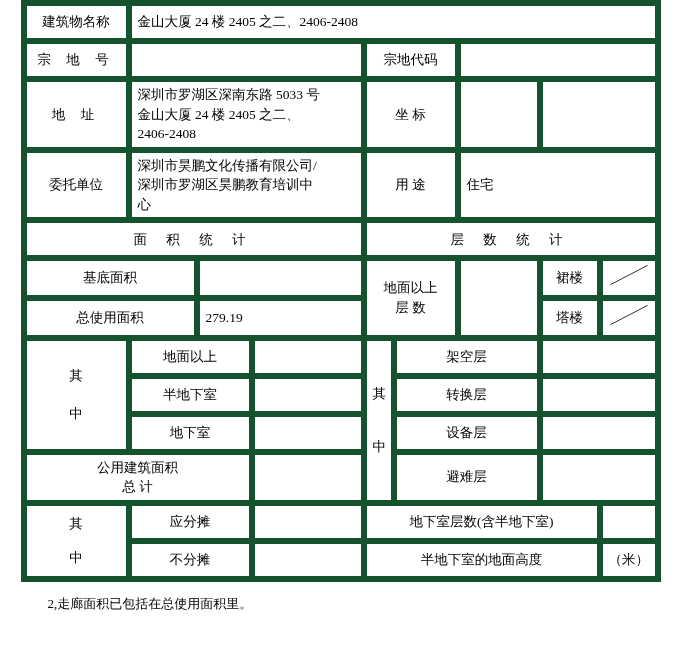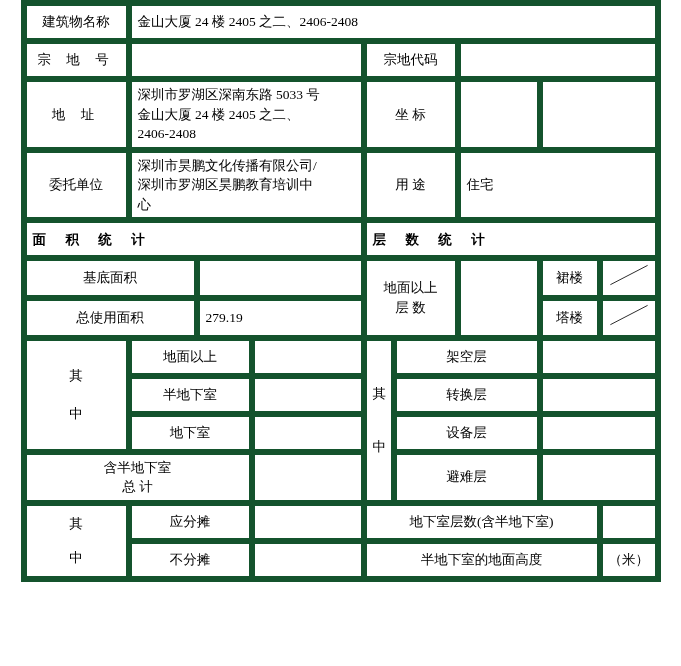--- a/index.html
+++ b/index.html
@@ -69,23 +69,23 @@
   }
   .vert {
     text-align: center;
     font-size: 13.5px;
     line-height: 1.5;
   }
   .vert span {
     display: block;
   }
   .sect-title {
+    text-align: center;
     letter-spacing: 8px;
     font-size: 14px;
-    font-weight: bold;
   }
   .slashcell {
     padding: 0;
     height: 32px;
   }
   .notes {
     width: 634px;
     margin: 10px auto 0 auto;
     font-size: 13px;
     line-height: 1.9;
@@ -216,21 +216,21 @@
 
     <tr>
       <td class="ctr" colspan="2">地下室</td>
       <td class="val"></td>
       <td class="ctr" colspan="2">设备层</td>
       <td class="val" colspan="2"></td>
     </tr>
 
     <tr>
       <td class="vert" colspan="3">
-        <span>含半地下室</span>
+        <span>公用建筑面积</span>
         <span>总        计</span>
       </td>
       <td class="val"></td>
       <td class="ctr" colspan="2">避难层</td>
       <td class="val" colspan="2"></td>
     </tr>
 
     <tr>
       <td class="vert" rowspan="2">
         <span>其</span>
@@ -247,15 +247,16 @@
       <td class="ctr" colspan="2">不分摊</td>
       <td class="val"></td>
       <td class="ctr" colspan="4">半地下室的地面高度</td>
       <td class="ctr">（米）</td>
     </tr>
 
   </tbody>
     </table>
 
   <div class="notes">
+    <div class="note-line">2,走廊面积已包括在总使用面积里。</div>
   </div>
 
 </div>
 
 </body></html>

